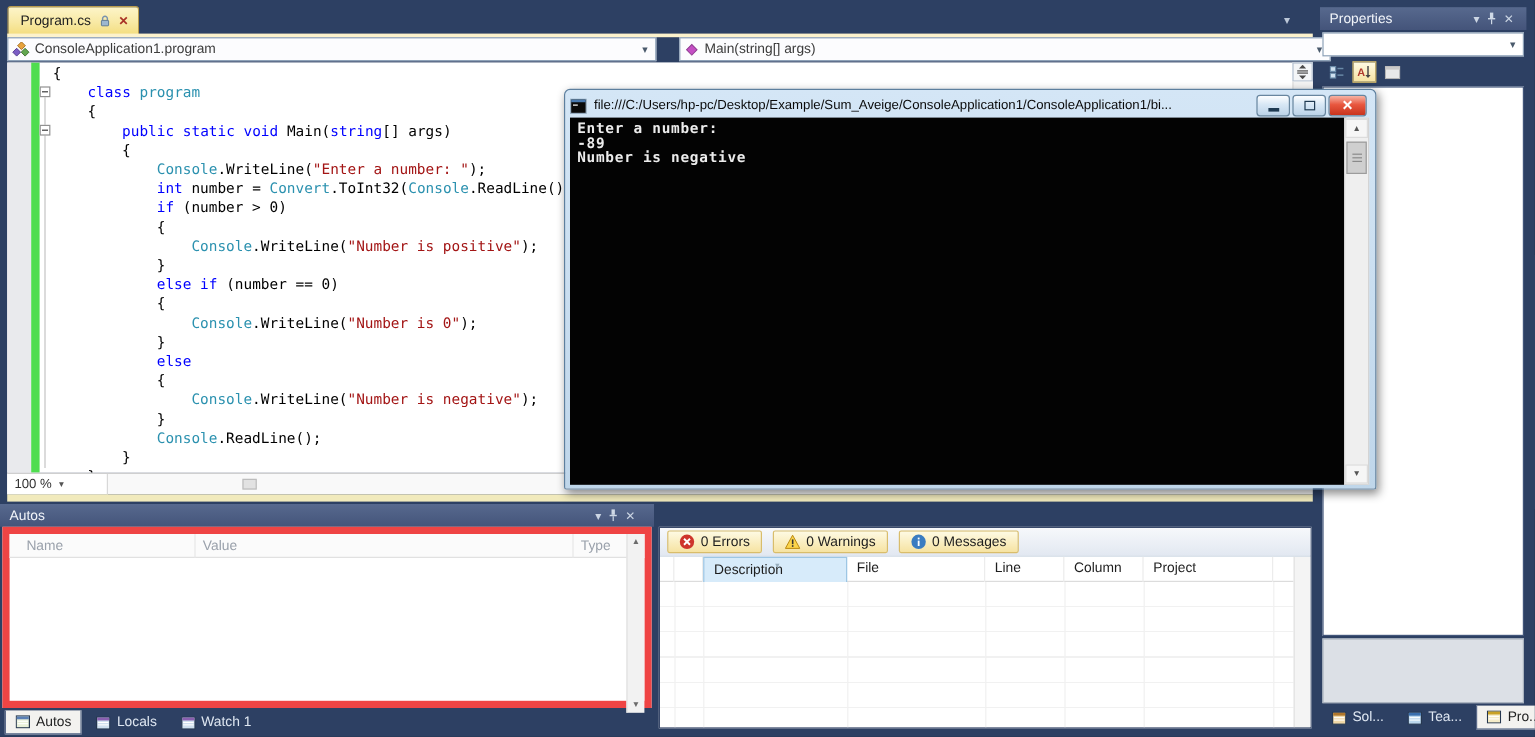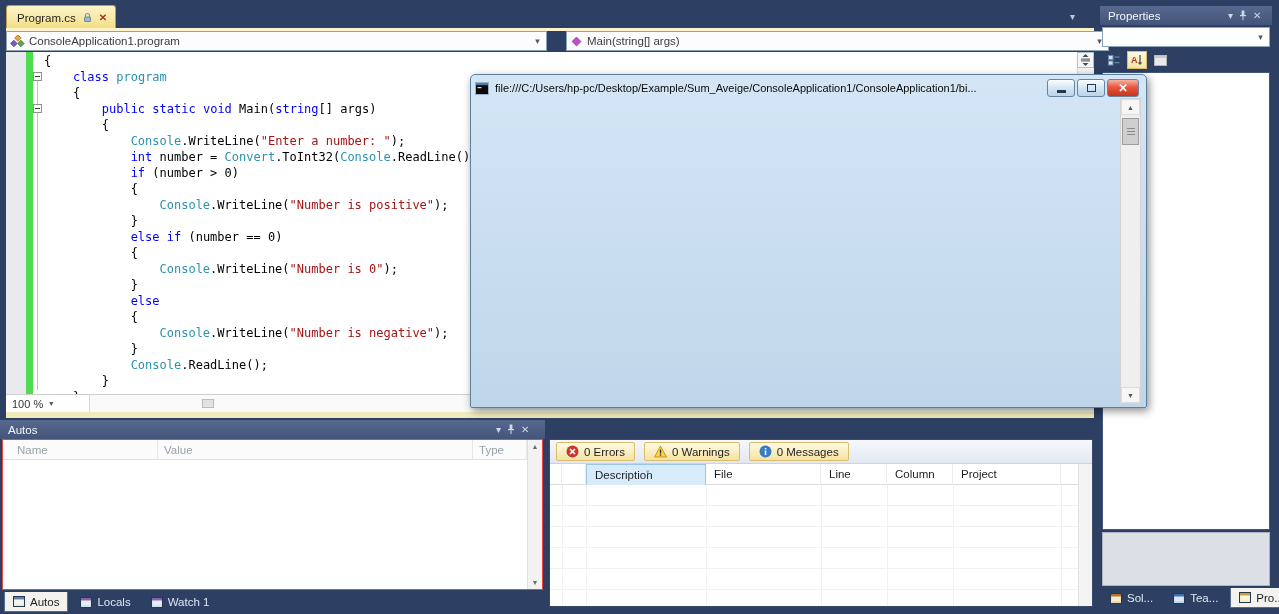--- a/index.html
+++ b/index.html
@@ -46,21 +46,21 @@
   .hthumb { position:absolute; left:196px; top:4px; width:12px; height:9px; background:#e2e2e2; border:1px solid #bdbdbd; }
   .cream-strip { left:6px; top:412px; width:1088px; height:6px; background:#f1eabc; }
 
   
   .panel-title { height:19px; background:linear-gradient(180deg,#57698e,#44547a); display:flex; align-items:center; color:#f2f5fa; }
   .panel-title .t { margin-left:8px; font-size:11.5px; }
   .title-icons { position:absolute; top:0; height:19px; display:flex; align-items:center; gap:6px; color:#ccd6e4; font-size:10px; }
 
   
   .autos { left:0; top:420px; width:545px; height:194px; }
-  .autos-body { position:absolute; left:2px; top:19px; width:541px; height:151px; background:#ffffff; border:1px solid #ef4444; }
+  .autos-body { position:absolute; left:2px; top:19px; width:541px; height:151px; background:#ffffff; border:6px solid #ef4444; }
   .grid-header { position:absolute; left:0; top:0; right:0; height:20px; background:#fbfbfb; border-bottom:1px solid #e1e1e1; }
   .ghcell { position:absolute; top:0; height:20px; line-height:20px; color:#9aa1ab; font-size:11.5px; padding-left:6px; border-right:1px solid #e7e7e7; overflow:hidden; }
   .autos-vscroll { position:absolute; right:0; top:0; width:15px; height:149px; background:#f2f2f2; border-left:1px solid #e0e0e0; }
   .sarr { position:absolute; left:0; width:14px; text-align:center; font-size:7px; color:#6b6b6b; }
 
   
   .tabrow { position:absolute; display:flex; align-items:flex-start; gap:4px; }
   .btab { height:20px; display:flex; align-items:center; gap:5px; padding:0 8px; color:#dfe7f2; font-size:11.5px; }
   .btab.sel { background:#f3f2ef; border:1px solid #5a6a8a; border-top:none; color:#1e1e1e; }
 
@@ -356,20 +356,23 @@
     </div>
     <div class="cbtn minmax" style="left:576px; width:28px;">
         <div class="min-glyph"></div>
       </div>
     <div class="cbtn minmax" style="left:606px; width:28px;">
         <div class="max-glyph"></div>
       </div>
     <div class="cbtn close" style="left:636px; width:32px;">
         <span class="icon-close"></span>
       </div>
+    <div class="console-client">
+      <div id="console-text"><div>Enter a number:</div><div>-89</div><div>Number is negative</div></div>
+    </div>
     <div class="console-vscroll">
       <div class="cs-btn" style="top:0;">▲</div>
       <div class="cs-thumb"></div>
       <div class="cs-btn" style="bottom:0;">▼</div>
     </div>
   </div>
 
 </div>
 
 </body></html>

